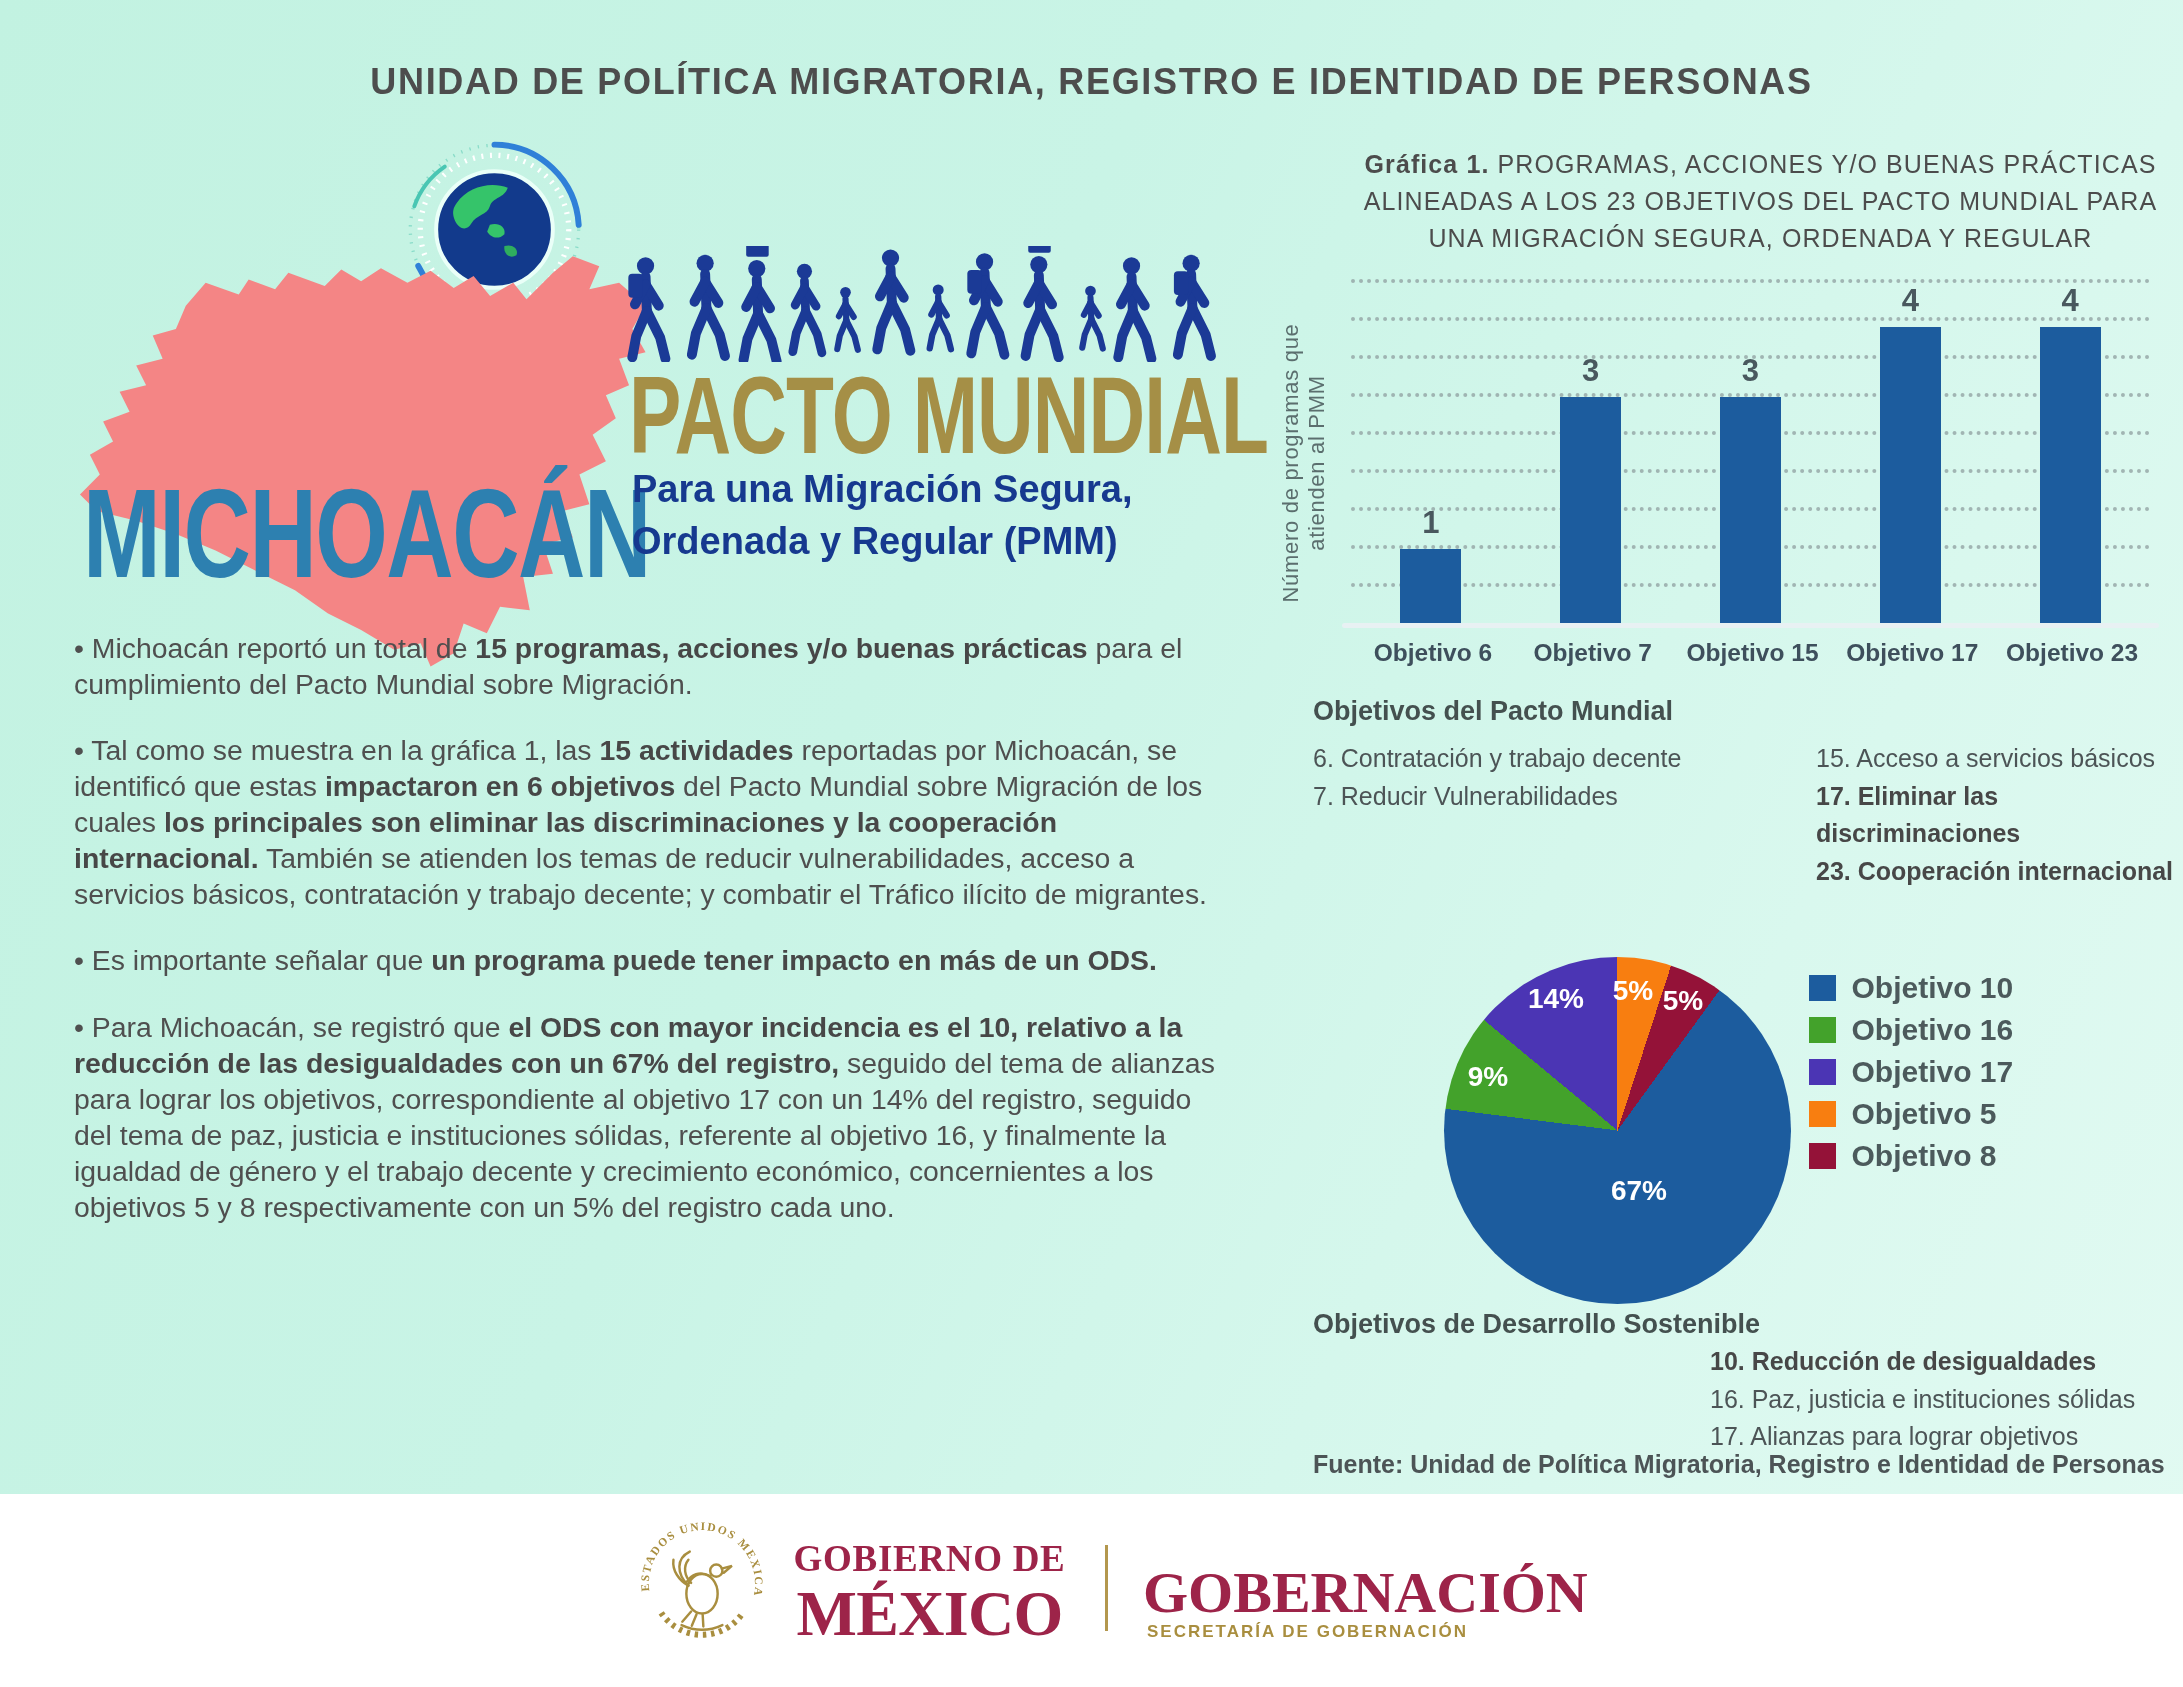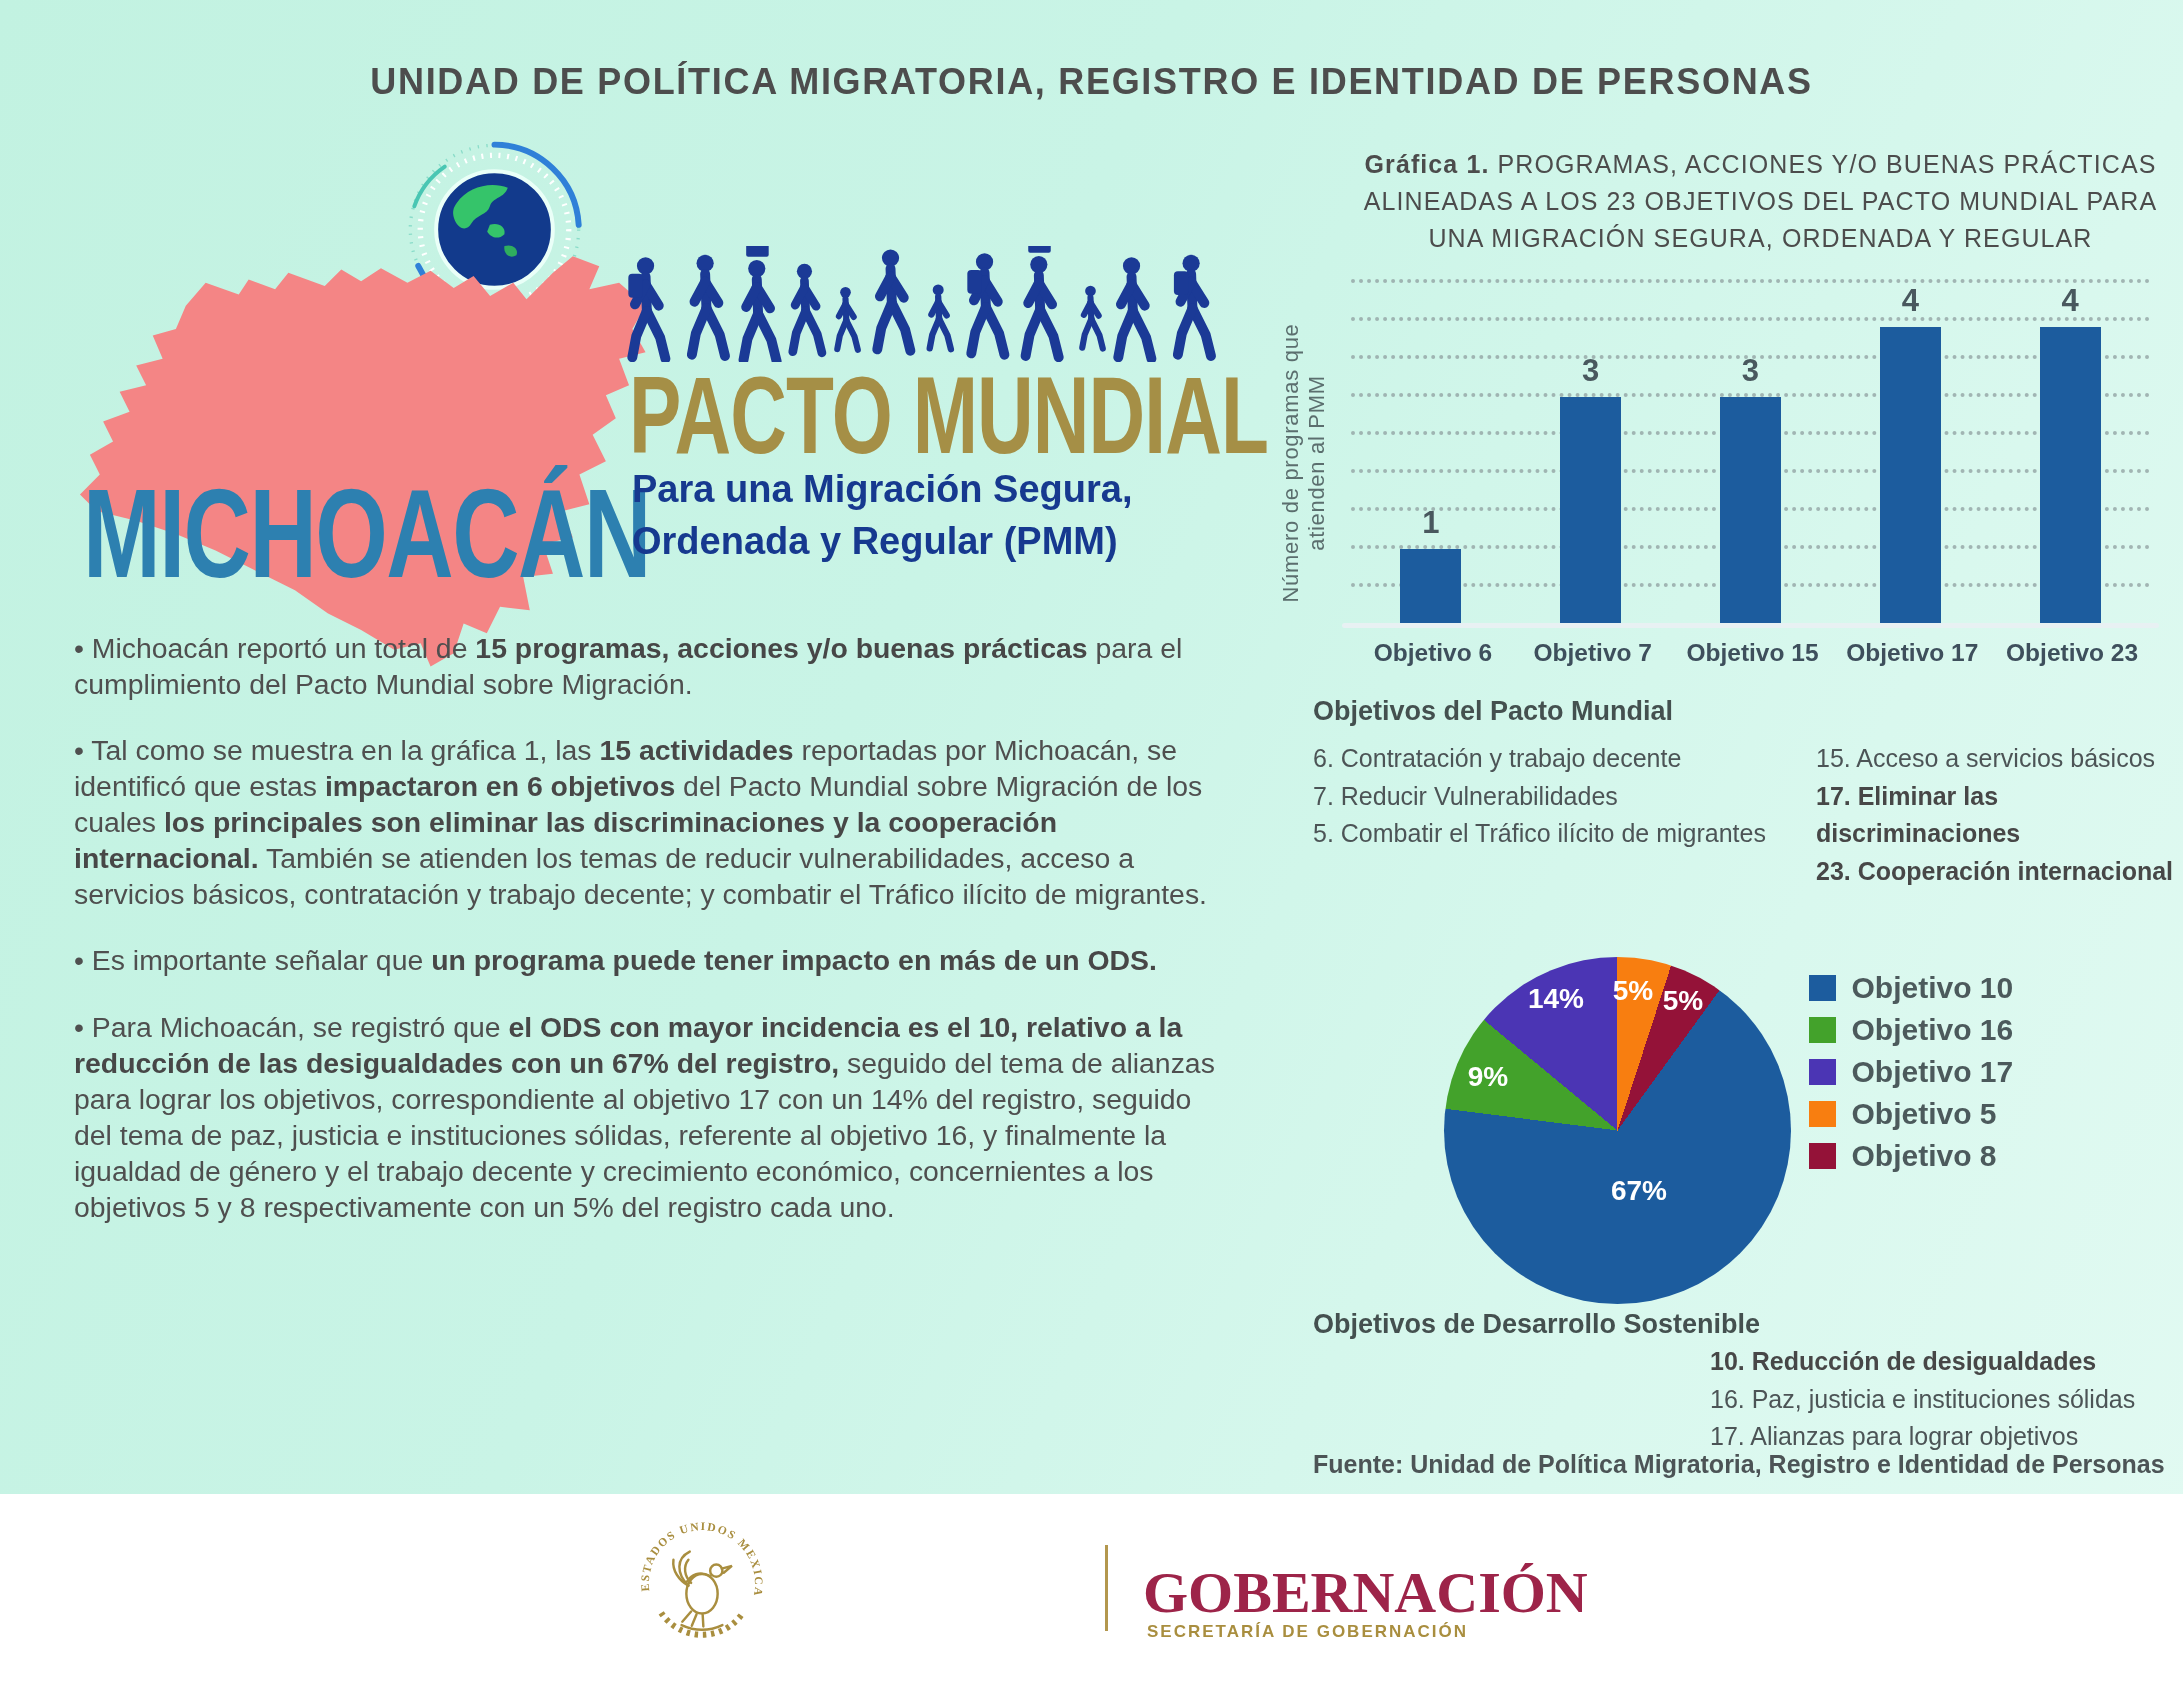--- a/index.html
+++ b/index.html
@@ -181,21 +181,20 @@
       <div class="cat">Objetivo 7</div>
       <div class="cat">Objetivo 15</div>
       <div class="cat">Objetivo 17</div>
       <div class="cat">Objetivo 23</div>
     </div>
 
   <div class="abs sechead" style="left:1313px;top:696px">Objetivos del Pacto Mundial</div>
   <div class="abs legcol" id="pmm-col1" style="left:1313px;top:740px">
       <div class="legline">6. Contratación y trabajo decente</div>
       <div class="legline">7. Reducir Vulnerabilidades</div>
-      <div class="legline">5. Combatir el Tráfico ilícito de migrantes</div>
     </div>
   <div class="abs legcol" id="pmm-col2" style="left:1816px;top:740px">
       <div class="legline">15. Acceso a servicios básicos</div>
       <div class="legline b">17. Eliminar las discriminaciones</div>
       <div class="legline b">23. Cooperación internacional</div>
     </div>
 
   <div class="abs pie" id="pie" style="background: conic-gradient(rgb(248, 126, 16) 0deg, rgb(248, 126, 16) 18deg, rgb(148, 18, 56) 18deg, rgb(148, 18, 56) 36deg, rgb(28, 92, 158) 36deg, rgb(28, 92, 158) 277.2deg, rgb(67, 162, 43) 277.2deg, rgb(67, 162, 43) 309.6deg, rgb(75, 53, 180) 309.6deg, rgb(75, 53, 180) 360deg);">
       <div class="plabel" style="left: 189px; top: 34px;">5%</div>
       <div class="plabel" style="left: 239px; top: 44px;">5%</div>
@@ -251,18 +250,22 @@
       <path d="M129,73 l15,-4 l-12,10"></path>
       <path d="M80,98 C62,80 62,58 82,48"></path>
       <path d="M80,98 C66,90 56,76 58,60"></path>
       <path d="M84,94 C74,84 72,70 80,60"></path>
       <path d="M112,84 C96,76 84,82 78,92"></path>
       <path d="M84,136 l-13,15 M92,140 l-7,17 M101,141 l1,17"></path>
       <path d="M70,156 Q100,170 130,156"></path>
     </g>
   </svg>
 
+  <div class="abs gobblock">
+    <div class="gob1">GOBIERNO DE</div>
+    <div class="gob2">MÉXICO</div>
+  </div>
   <div class="abs fdivider"></div>
   <div class="abs gobernacion">GOBERNACIÓN</div>
   <div class="abs secretaria">SECRETARÍA DE GOBERNACIÓN</div>
 
 </div>
 
 
 </body></html>

